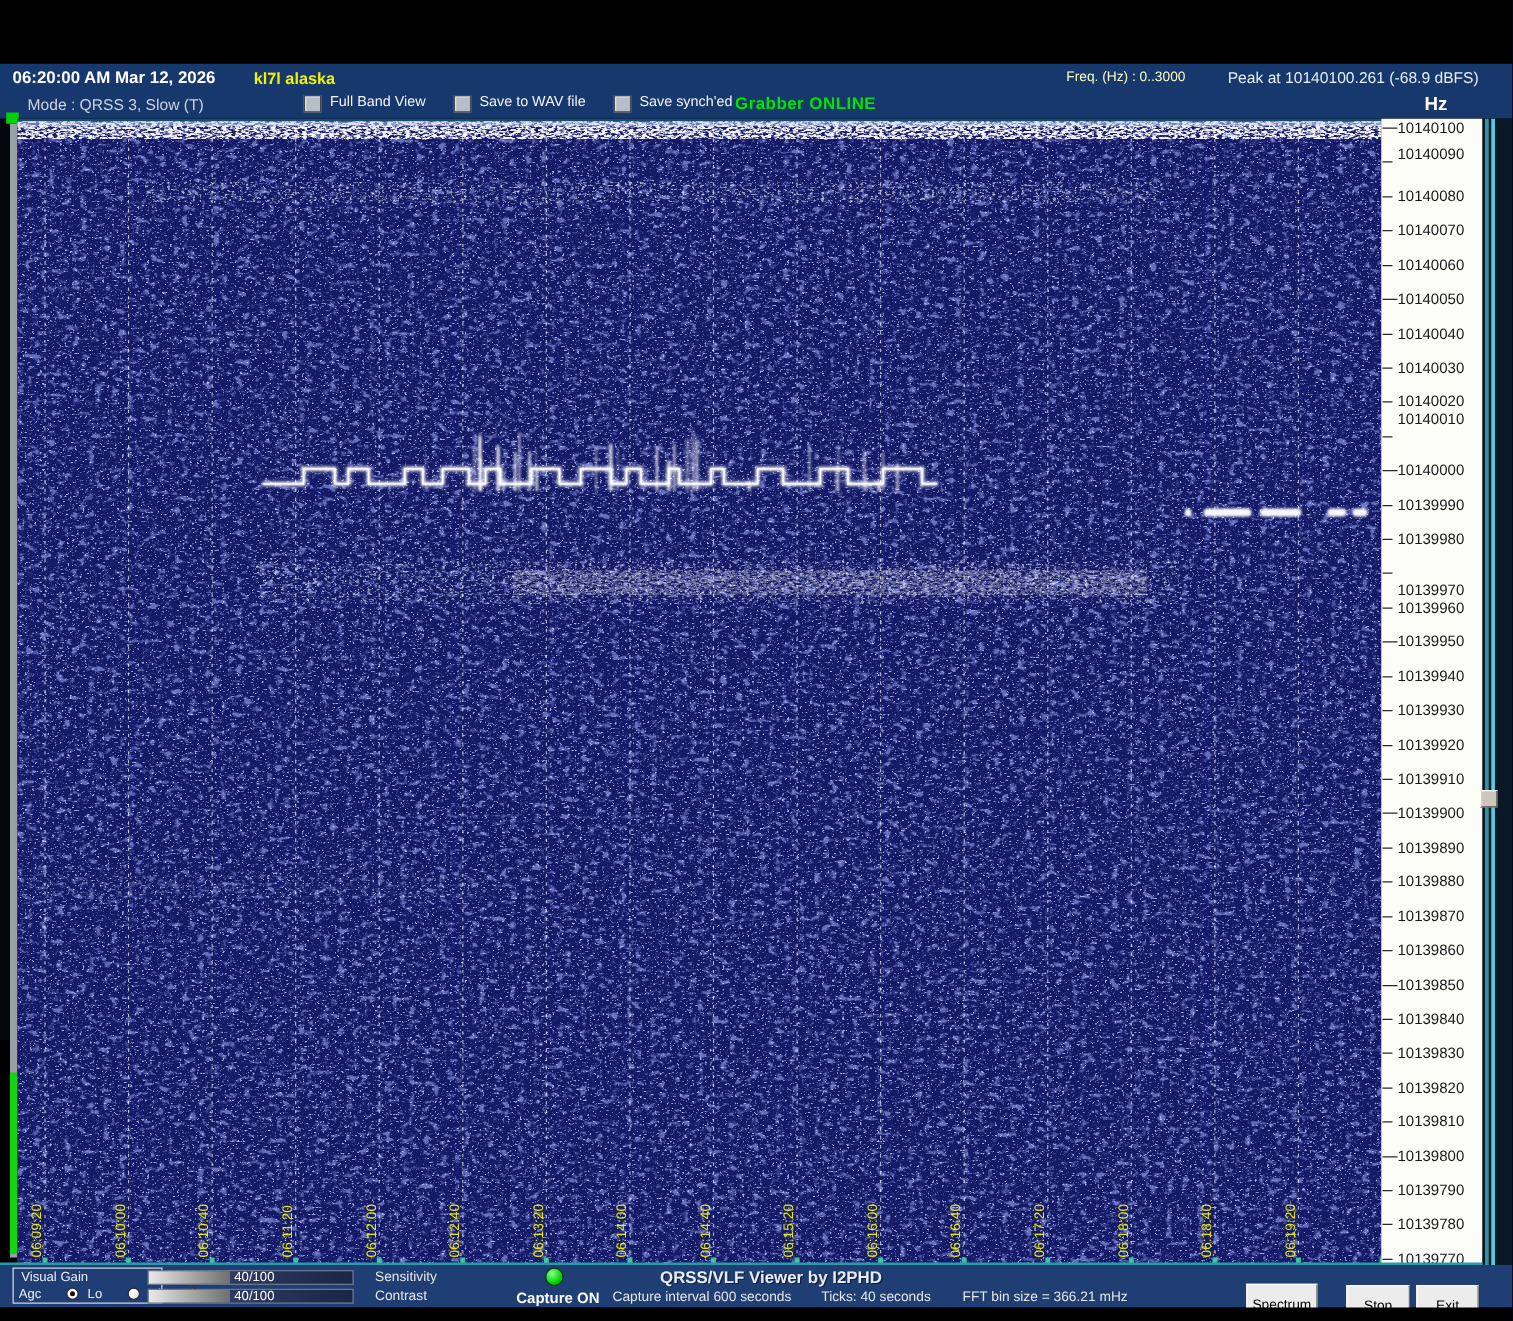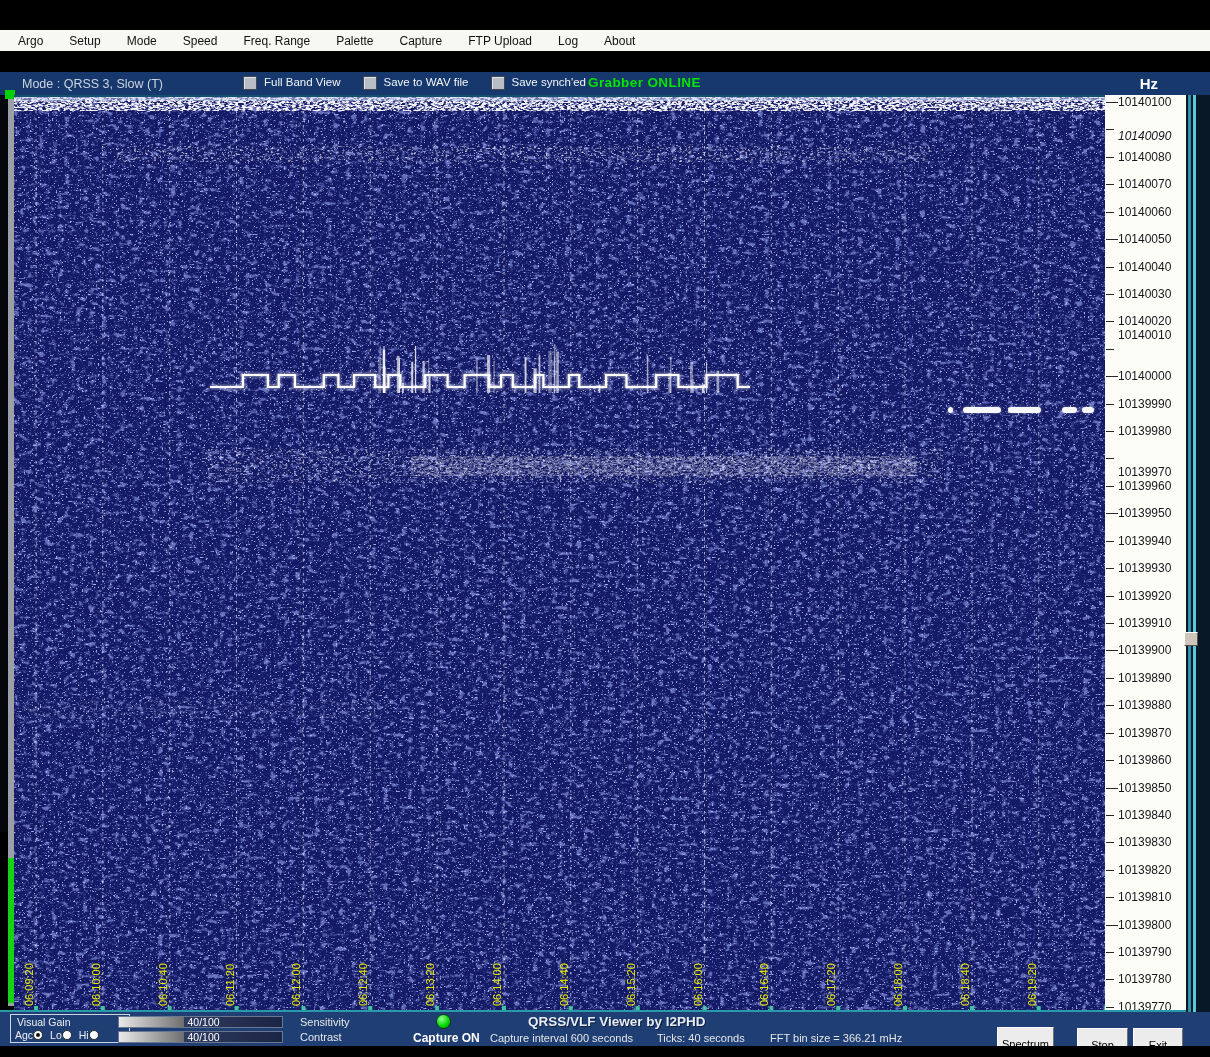--- a/index.html
+++ b/index.html
@@ -38,21 +38,21 @@
   .teal-v1{position:absolute;left:1188px;top:0;width:3px;height:917px;background:#2f93a6;}
   .teal-v2{position:absolute;left:1193px;top:0;width:3px;height:917px;background:#59cadd;}
   .scroll-thumb{position:absolute;left:1184px;top:537px;width:14px;height:14px;background:#cfc6bb;
                 border-top:1px solid #fff;border-left:1px solid #fff;border-right:1px solid #55504a;border-bottom:1px solid #55504a;box-sizing:border-box;}
   .bottom-teal{position:absolute;top:1010px;left:0;width:1186px;height:2px;background:#2b9aa8;}
   
   .statusbar{position:absolute;top:1012px;left:0;width:1210px;height:34px;background:#1f3f74;color:#e6e6e6;}
   .vg-box{position:absolute;left:10px;top:2px;width:120px;height:29px;border:1px solid #cdd6e6;box-sizing:border-box;}
   .vg-title{position:absolute;left:6px;top:1px;font-size:10.5px;color:#eceff5;}
   .vg-opts{position:absolute;left:4px;top:14px;display:flex;align-items:center;gap:7px;}
-  .vg-opt{display:flex;align-items:center;gap:0;}
+  .vg-opt{display:flex;align-items:center;gap:20px;}
   .vg-opt .txt{font-size:10.5px;color:#eceff5;}
   .radio{width:10px;height:10px;border-radius:50%;background:#fff;border:1px solid #2a2a2a;box-sizing:border-box;position:relative;}
   .radio.sel::after{content:"";position:absolute;left:2px;top:2px;width:4px;height:4px;border-radius:50%;background:#111;}
   .slider{position:absolute;width:165px;height:12px;background:linear-gradient(to right,#3c4a74,#1b2544);
           border:1px solid #6a7690;box-sizing:border-box;}
   .slider .fill{height:100%;background:linear-gradient(to right,#e9e9e9,#6f6f6f);}
   .slider .val{position:absolute;left:42%;top:0;font-size:10.5px;line-height:11px;color:#fff;text-align:right;}
   #slider-sens{left:118px;top:4px;}
   #slider-cont{left:118px;top:19px;}
   .lab-sens{position:absolute;left:300px;top:4px;font-size:11px;}
@@ -66,33 +66,27 @@
   .fft-info{position:absolute;left:770px;top:20px;font-size:11px;}
   .sb-btn{position:absolute;height:34px;background:#ececec;border:1px solid;border-color:#fff #6f6f6f #6f6f6f #fff;
           font-size:11px;color:#000;font-family:"Liberation Sans",sans-serif;padding:0;text-align:center;line-height:16px;}
   .black-strip-bottom{position:absolute;top:1046px;left:0;width:1210px;height:11px;background:#000;}
 </style>
 </head>
 <body>
 
 <div class="screen">
 
-  <nav class="menubar" id="menu-bar">
-      <span class="menu-item">Argo</span>
-      <span class="menu-item">Setup</span>
-      <span class="menu-item">Mode</span>
-      <span class="menu-item">Speed</span>
-      <span class="menu-item">Freq. Range</span>
-      <span class="menu-item">Palette</span>
-      <span class="menu-item">Capture</span>
-      <span class="menu-item">FTP Upload</span>
-      <span class="menu-item">Log</span>
-      <span class="menu-item">About</span>
-    </nav>
-
+
+  <div class="titlebar">
+    <span class="tb-time">06:20:00 AM  Mar 12, 2026</span>
+    <span class="tb-station">kl7l alaska</span>
+    <span class="tb-freqrange">Freq. (Hz) :  0..3000</span>
+    <span class="tb-peak">Peak at 10140100.261 (-68.9 dBFS)</span>
+  </div>
 
   <div class="modebar">
     <span class="mode-label">Mode : QRSS 3, Slow  (T)</span>
     <div class="cb-group" id="cb-group">
         <span class="cb">
           <span class="box"></span>
           <span class="lbl">Full Band View</span>
         </span>
         <span class="cb">
           <span class="box"></span>
@@ -254,21 +248,21 @@
             <text transform="translate(954.9,909) rotate(-90)" fill="#e9ea00" font-size="11" font-family="Liberation Sans, sans-serif">06:18:40</text>
             <text transform="translate(1021.8,909) rotate(-90)" fill="#e9ea00" font-size="11" font-family="Liberation Sans, sans-serif">06:19:20</text>
           </g>
       </svg>
     </div>
 
     <div class="freq-scale" id="freq-scale">
         <div class="fq-tick" style="top: 7px; width: 12px;"></div>
         <div class="fq-lbl" style="top: 0px;">10140100</div>
         <div class="fq-tick" style="top: 34.42px; width: 8px;"></div>
-        <div class="fq-lbl" style="top: 34px; font-style: italic;">10140090</div>
+        <div class="fq-lbl" style="top: 21px;">10140090</div>
         <div class="fq-tick" style="top: 61.84px; width: 8px;"></div>
         <div class="fq-lbl" style="top: 54.84px;">10140080</div>
         <div class="fq-tick" style="top: 89.26px; width: 8px;"></div>
         <div class="fq-lbl" style="top: 82.26px;">10140070</div>
         <div class="fq-tick" style="top: 116.68px; width: 8px;"></div>
         <div class="fq-lbl" style="top: 109.68px;">10140060</div>
         <div class="fq-tick" style="top: 144.1px; width: 12px;"></div>
         <div class="fq-lbl" style="top: 137.1px;">10140050</div>
         <div class="fq-tick" style="top: 171.52px; width: 8px;"></div>
         <div class="fq-lbl" style="top: 164.52px;">10140040</div>

